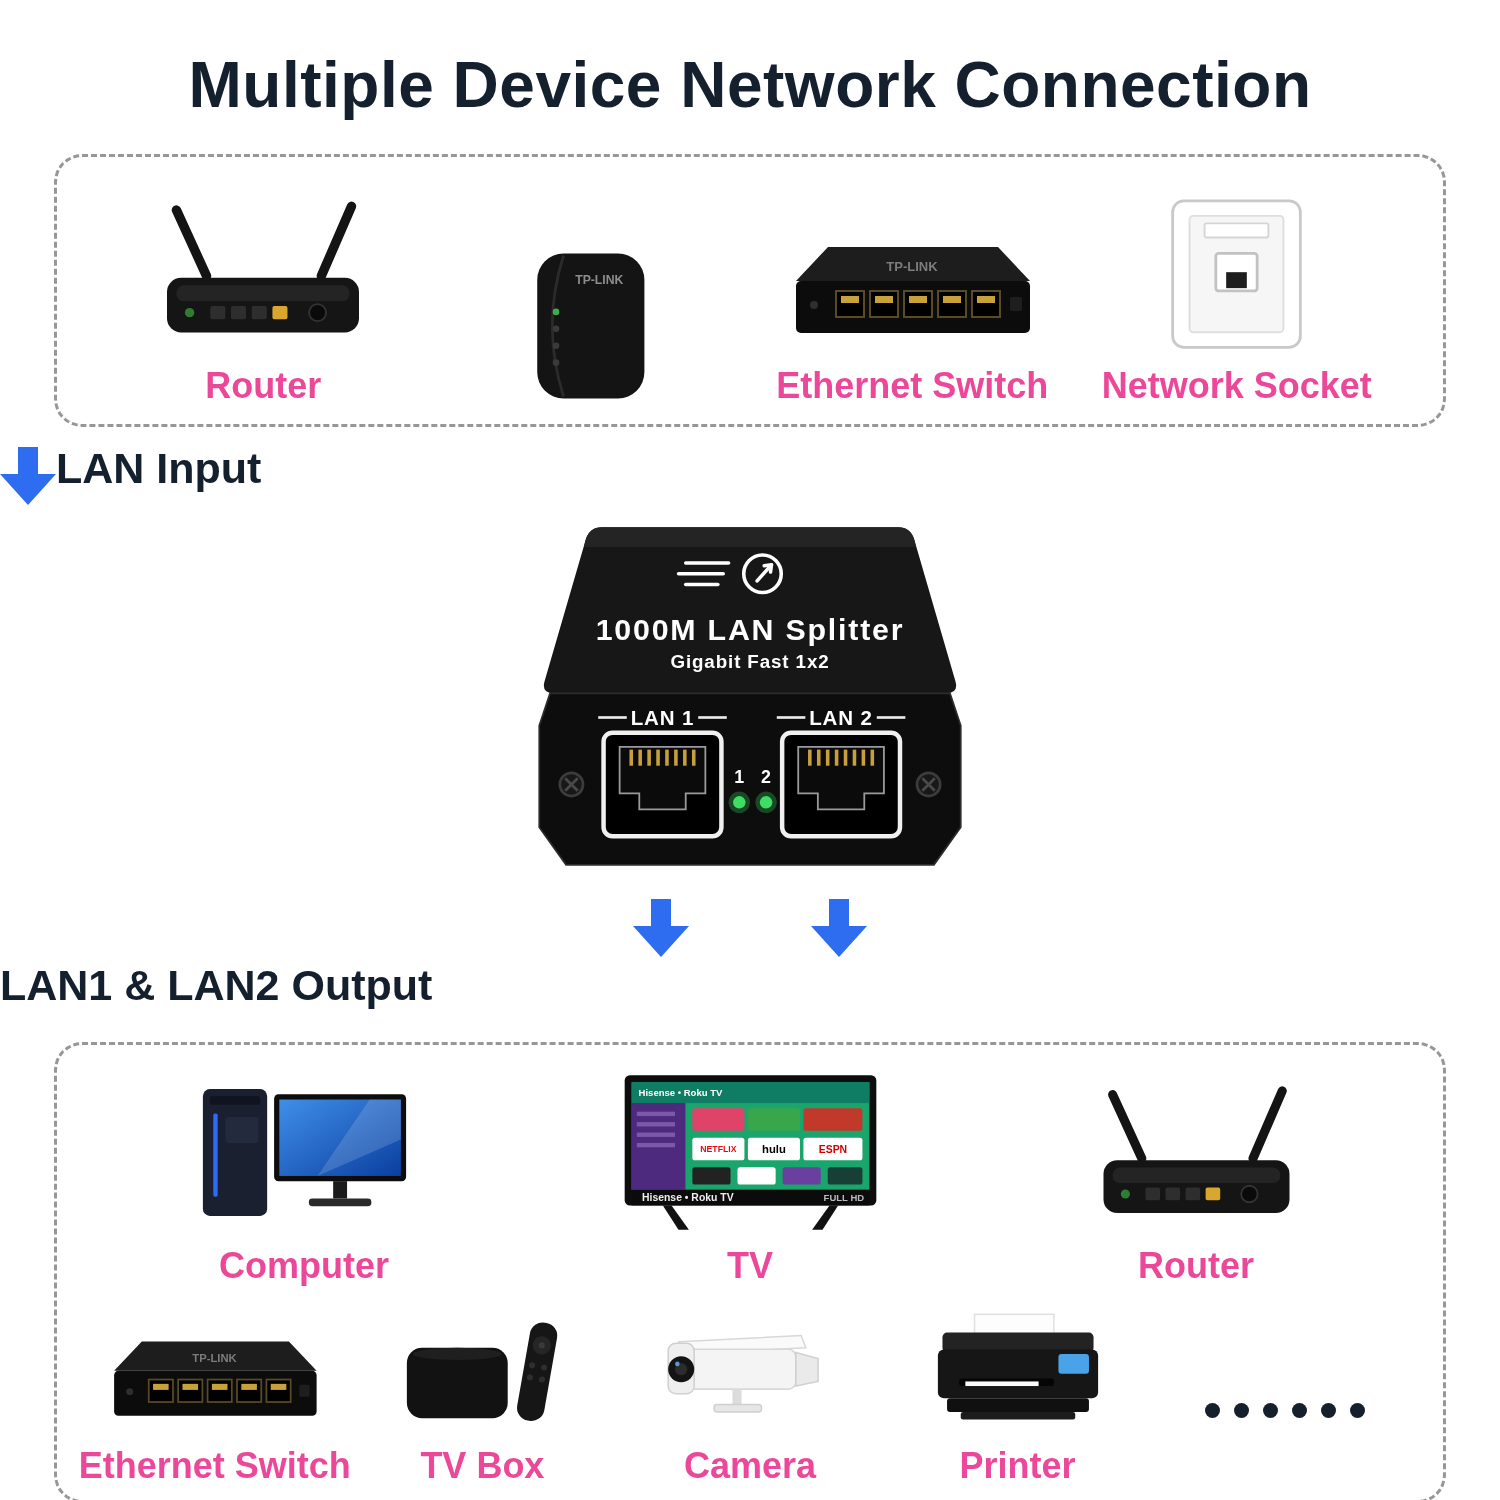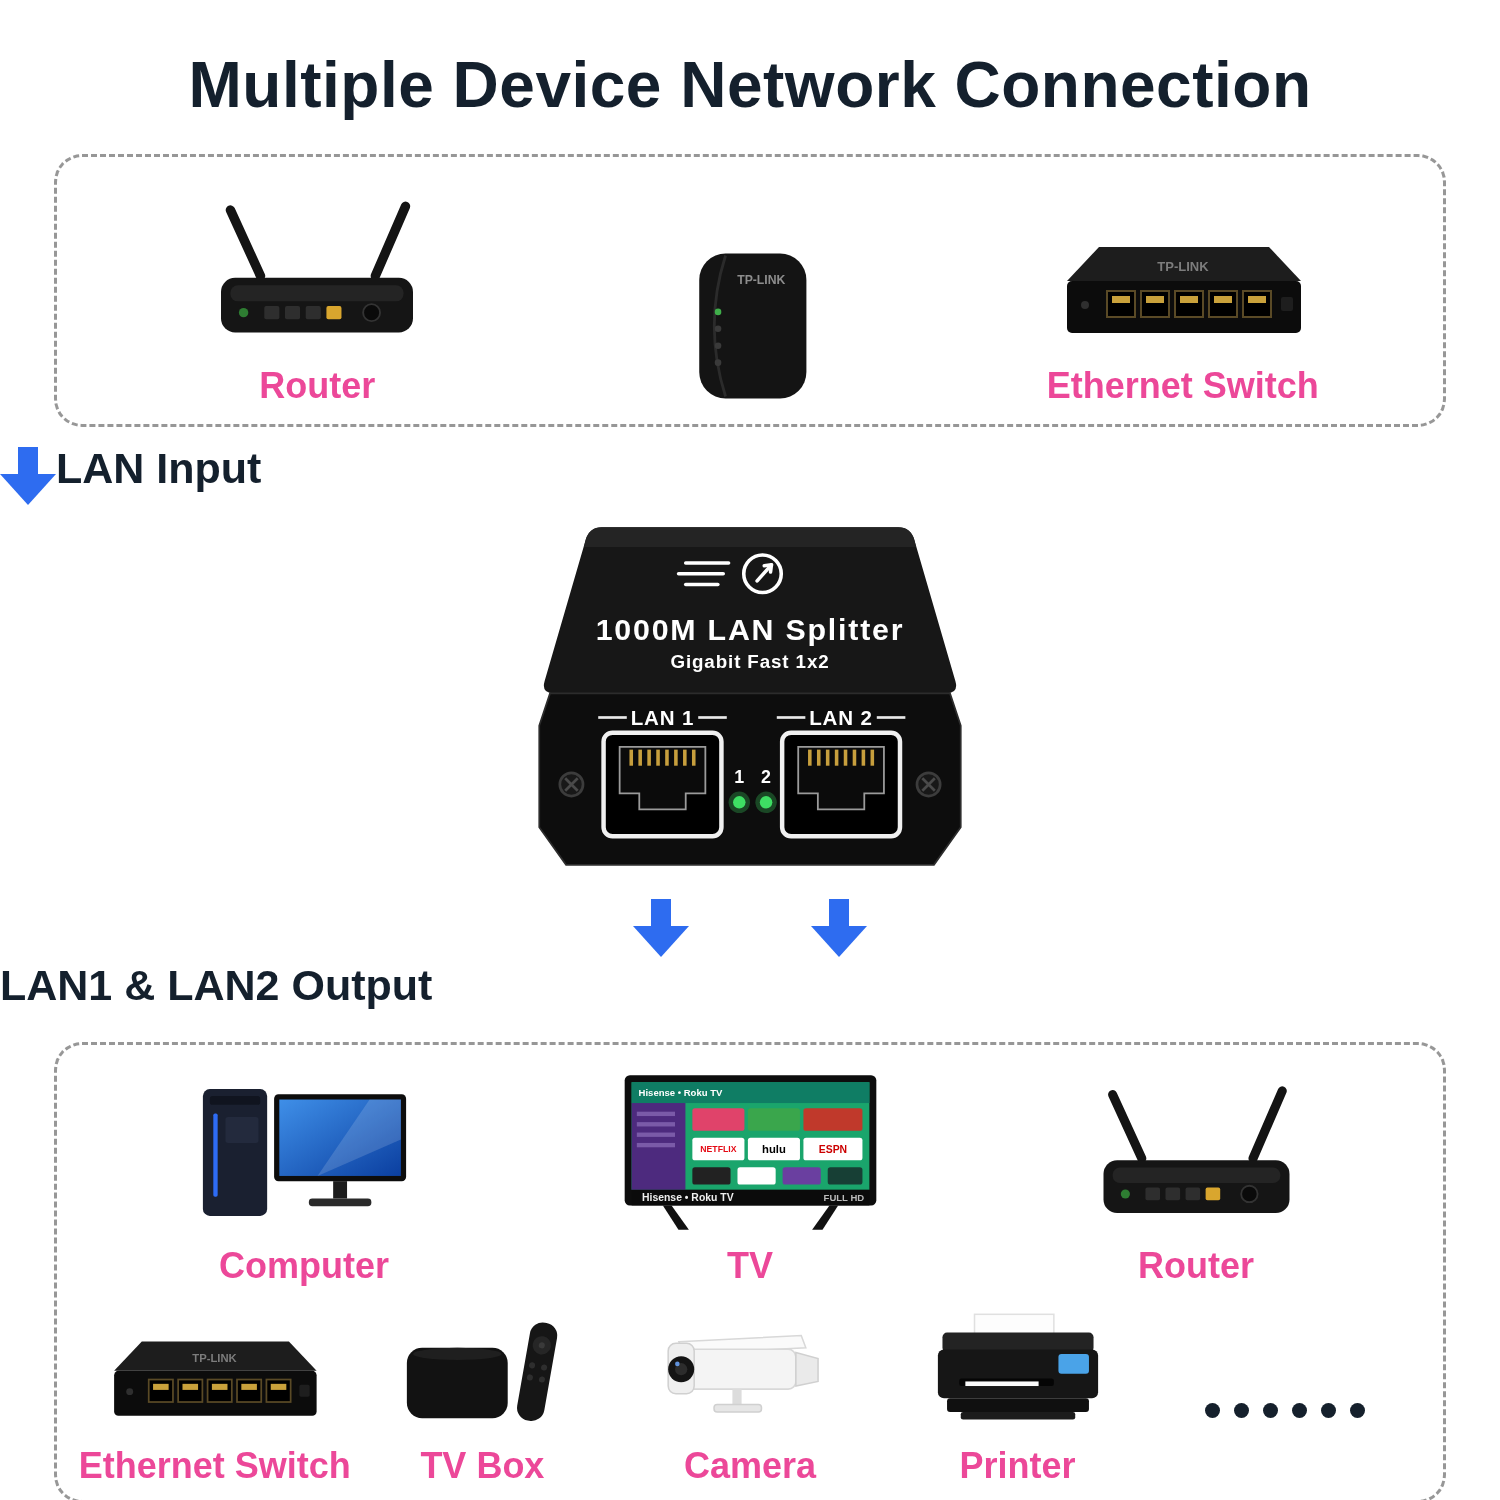--- a/index.html
+++ b/index.html
@@ -97,20 +97,32 @@
             <rect x="156" y="86" width="28" height="26" fill="#000" stroke="#5a4a26" stroke-width="2"></rect>
             <rect x="161" y="91" width="18" height="7" fill="#c9a13b"></rect>
             <rect x="190" y="86" width="28" height="26" fill="#000" stroke="#5a4a26" stroke-width="2"></rect>
             <rect x="195" y="91" width="18" height="7" fill="#c9a13b"></rect>
             <rect x="228" y="92" width="12" height="14" rx="2" fill="#1e1e1e"></rect>
           </svg>
         </div>
         <div class="dev-label">Ethernet Switch</div>
       </div>
 
+      <div class="device">
+        <div class="art">
+          <svg viewBox="0 0 180 170" width="169" height="160">
+            <rect x="22" y="6" width="136" height="156" rx="12" fill="#ffffff" stroke="#c9c9c9" stroke-width="3"></rect>
+            <rect x="40" y="22" width="100" height="124" rx="4" fill="#f6f6f6" stroke="#dedede" stroke-width="2"></rect>
+            <rect x="56" y="30" width="68" height="15" rx="2" fill="#fff" stroke="#d5d5d5" stroke-width="2"></rect>
+            <rect x="68" y="62" width="44" height="40" rx="3" fill="#fff" stroke="#c2c2c2" stroke-width="3"></rect>
+            <rect x="79" y="82" width="22" height="17" fill="#1d1d1d"></rect>
+          </svg>
+        </div>
+        <div class="dev-label">Network Socket</div>
+      </div>
 
     </div>
   </div>
 
   <div class="flow">
     <div class="arrow single">
       <div class="stem"></div>
         <div class="head"></div>
     </div>
     <div class="flow-label">LAN Input</div>

